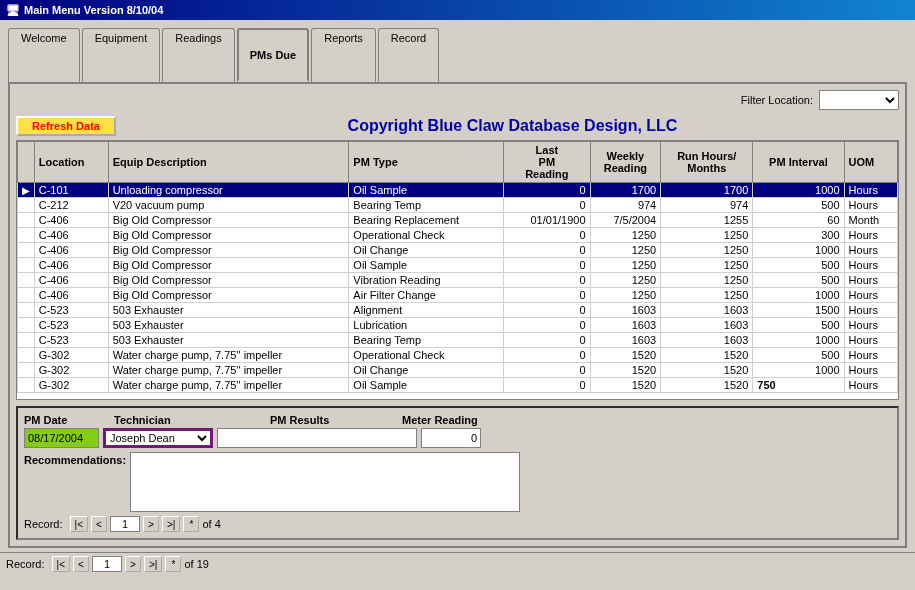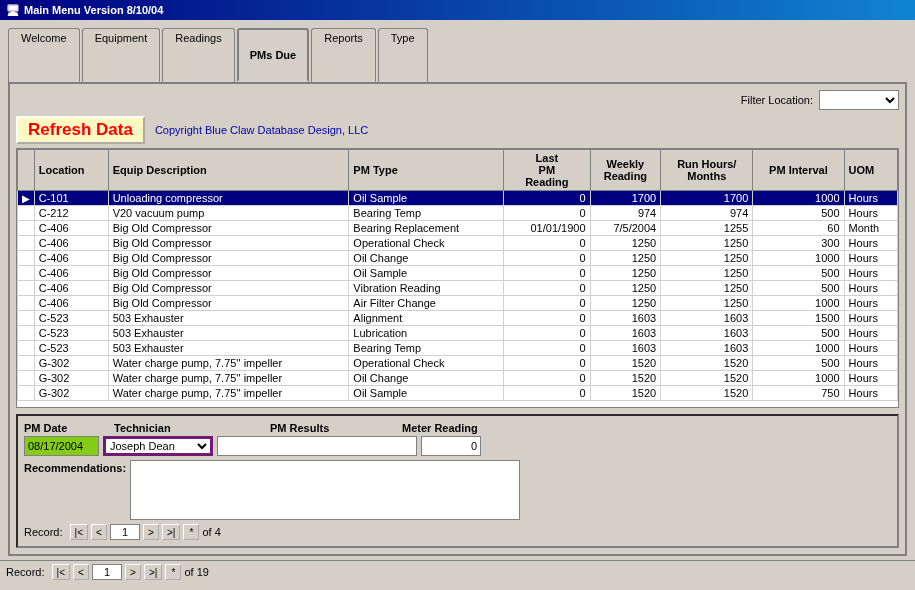--- a/index.html
+++ b/index.html
@@ -71,33 +71,35 @@
       background: white;
       font-size: 11px;
     }
     .toolbar-row {
       display: flex;
       align-items: center;
       gap: 10px;
       margin-bottom: 4px;
     }
     .refresh-btn {
-      background: #fef9c3;
+      background: #fde047;
       border: 2px outset #fff;
       padding: 2px 10px;
-      font-size: 17px;
+      font-size: 11px;
       font-weight: bold;
       color: red;
       cursor: pointer;
       min-width: 100px;
     }
     .copyright-text {
       color: #0000aa;
-      font-size: 11px;
+      font-size: 16px;
       flex: 1;
+      text-align: center;
+      font-weight: bold;
     }
     .grid-container {
       border: 1px solid #808080;
       background: white;
       overflow-y: auto;
       height: 260px;
       position: relative;
     }
     table.data-grid {
       width: 100%;
@@ -262,21 +264,21 @@
 </div>
 
 <div class="main-area">
 
   <div class="tab-bar">
     <div class="tab">Welcome</div>
     <div class="tab">Equipment</div>
     <div class="tab">Readings</div>
     <div class="tab active">PMs Due</div>
     <div class="tab">Reports</div>
-    <div class="tab">Type</div>
+    <div class="tab">Record</div>
   </div>
 
   <div class="content-area">
 
     <div class="filter-row">
       <span class="filter-label">Filter Location:</span>
       <select class="filter-select">
         <option value=""></option>
       </select>
     </div>
@@ -447,21 +449,21 @@
       <td>Hours</td>
     </tr>
               <tr>
       <td class="arrow-cell"></td>
       <td>G-302</td>
       <td>Water charge pump, 7.75'' impeller</td>
       <td>Oil Sample</td>
       <td style="text-align:right;">0</td>
       <td style="text-align:right;">1520</td>
       <td style="text-align:right;">1520</td>
-      <td style="text-align:right;">750</td>
+      <td style="font-weight:bold;">750</td>
       <td>Hours</td>
     </tr>
             </tbody>
         </table>
       </div>
     </div>
 
     <div class="pm-section">
 
       <div style="display:flex; gap:0; margin-bottom:2px; align-items:flex-end;">

